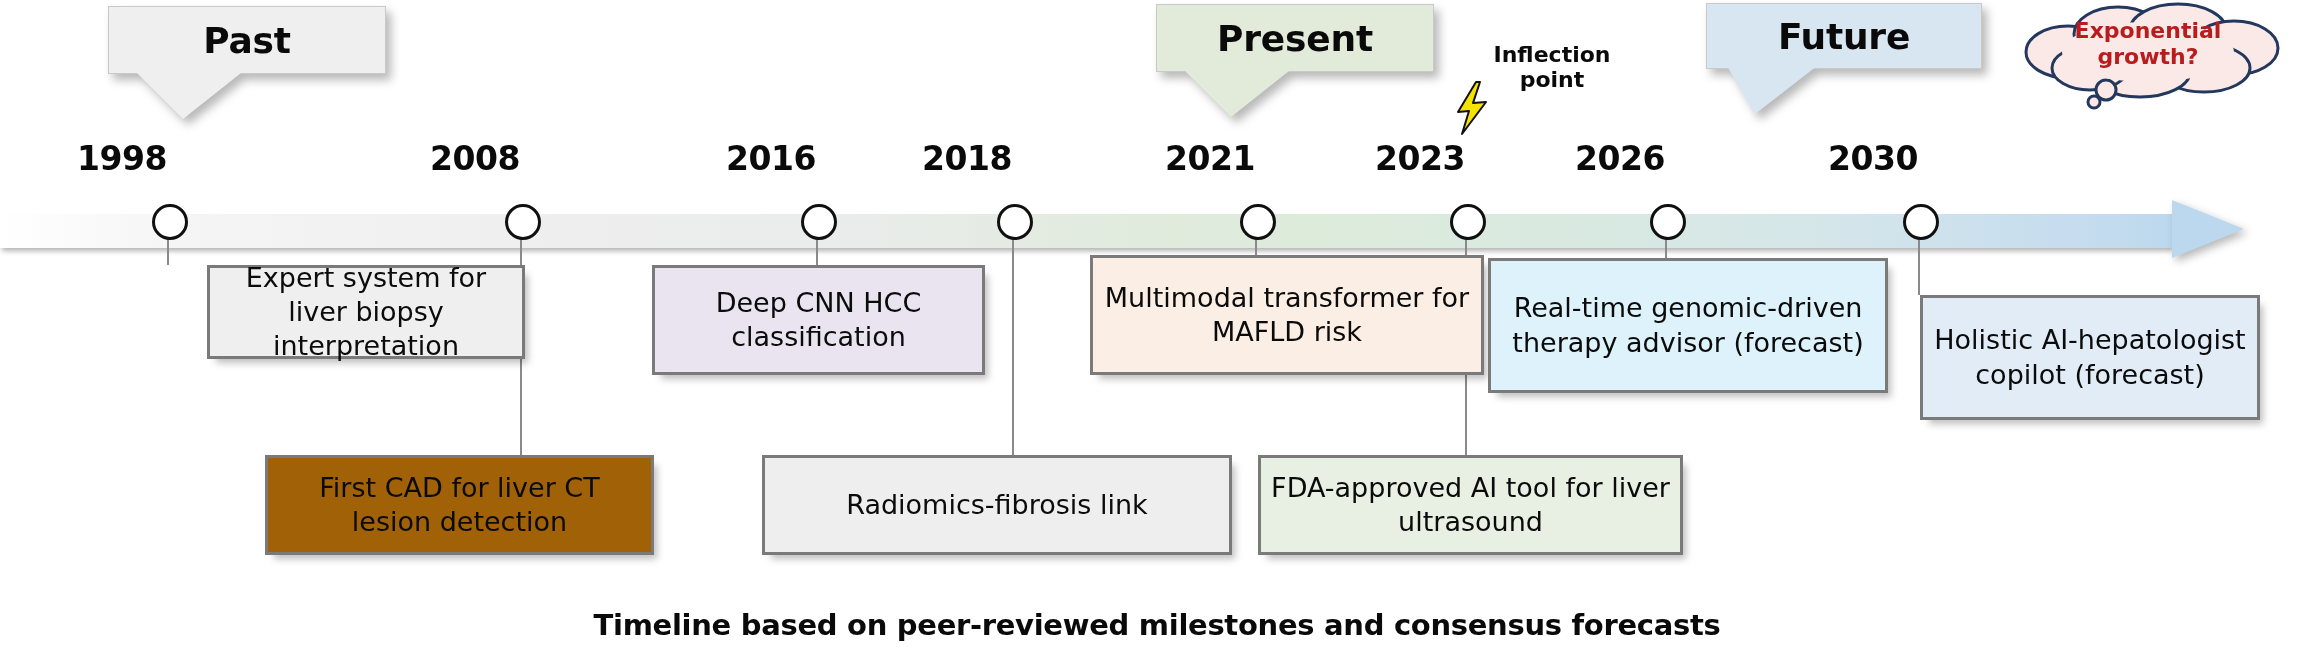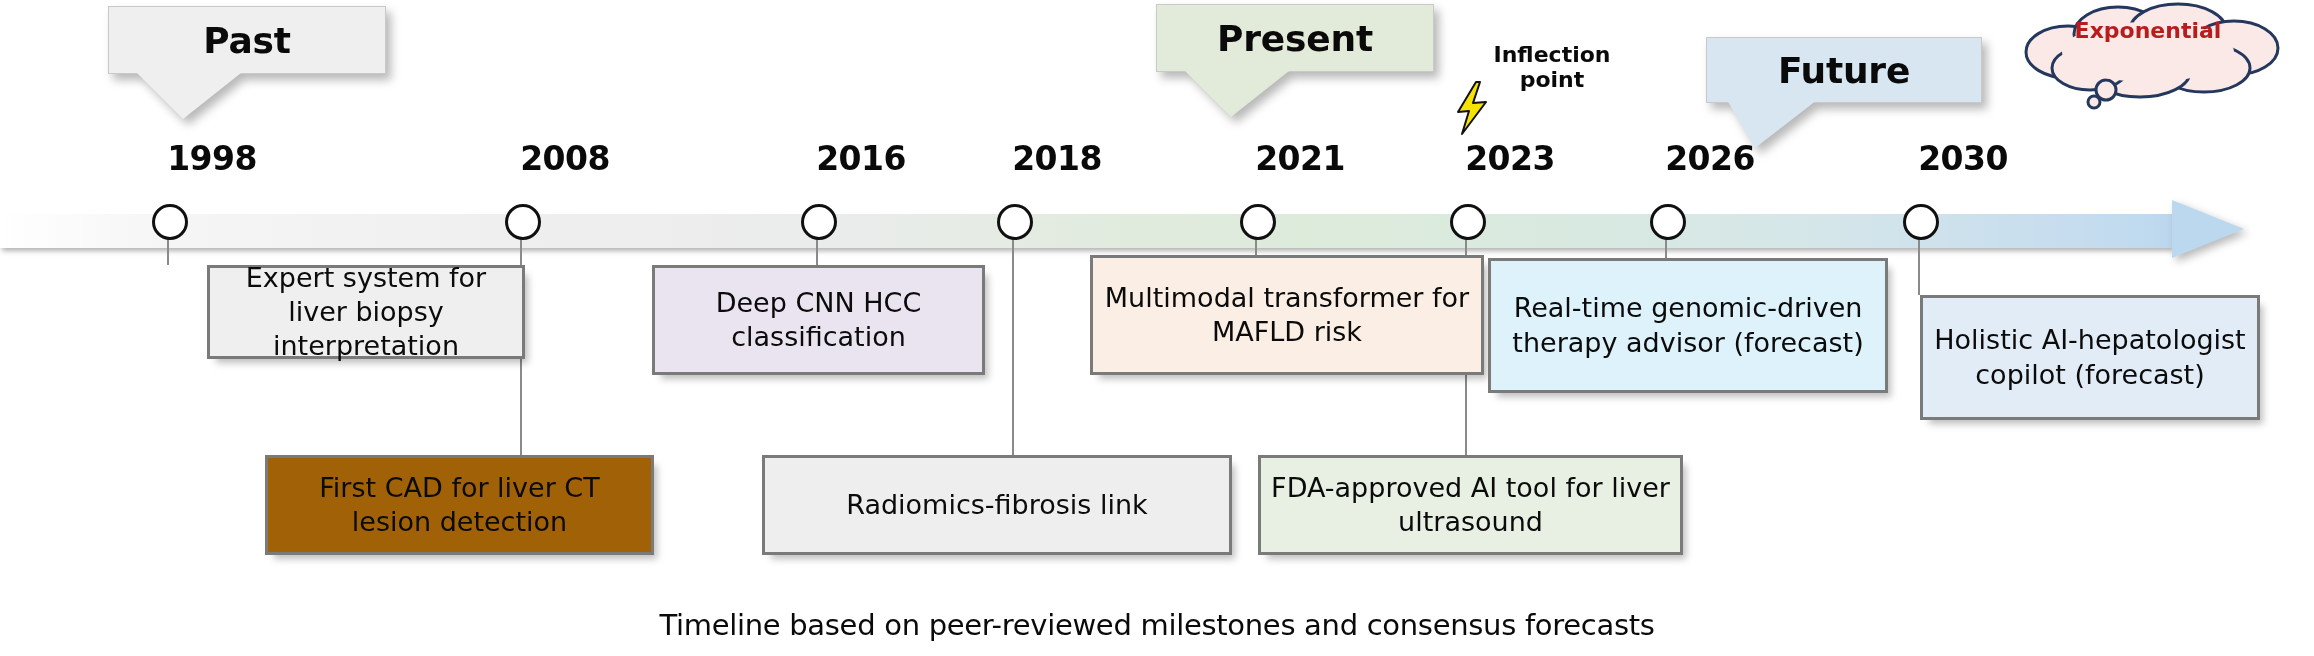--- a/index.html
+++ b/index.html
@@ -55,21 +55,20 @@
     background: #e2ead9;
     font-size: 36px;
   }
   #callout-present .tail { border-top: 46px solid #e2ead9; left: 28px;
     border-left: 46px solid transparent; border-right: 58px solid transparent; }
 
   #callout-future {
     left: 1706px; top: 3px; width: 276px; height: 66px;
     background: #d8e6f2;
     font-size: 36px;
-    margin-top: 34px;
   }
   #callout-future .tail { border-top: 48px solid #d8e6f2; left: 20px;
     border-left: 28px solid transparent; border-right: 62px solid transparent; }
 
   
   #thought-cloud {
     position: absolute;
     left: 1998px; top: 2px;
     width: 300px; height: 110px;
   }
@@ -136,21 +135,21 @@
     border: 3px solid #101010;
     border-radius: 50%;
     background: #ffffff;
     z-index: 6;
   }
   .year-label {
     position: absolute;
     top: 139px;
     width: 180px;
     margin-left: -90px;
-    text-align: right;
+    text-align: left;
     font-size: 33px;
     font-weight: bold;
     color: #0a0a0a;
     letter-spacing: -0.5px;
   }
   .connector {
     position: absolute;
     width: 2px;
     background: #8a8a8a;
     z-index: 2;
@@ -173,21 +172,21 @@
     z-index: 4;
   }
 
   
   #footer-note {
     position: absolute;
     left: 0; top: 608px;
     width: 2314px;
     text-align: center;
     font-size: 29px;
-    font-weight: normal;
+    font-weight: bold;
     color: #0a0a0a;
     letter-spacing: -0.3px;
   }
 </style>
 </head>
 <body>
 
 <div id="stage">
 
   <div class="callout" id="callout-past">
@@ -225,20 +224,21 @@
         <ellipse cx="92" cy="66" rx="38" ry="22"></ellipse>
         <circle cx="108" cy="88" r="10"></circle>
         <circle cx="96" cy="100" r="6"></circle>
       </g>
       <g fill="#fae9e7" stroke="none">
         <ellipse cx="150" cy="50" rx="86" ry="30"></ellipse>
       </g>
     </svg>
     <div class="cloud-text">
       <div>Exponential</div>
+      <div>growth?</div>
     </div>
   </div>
 
   <div id="axis-wrap">
     <div id="axis-bar"></div>
     <div id="axis-head"></div>
   </div>
 
   <div id="dynamic-layer">
       <div class="connector" style="left: 167px; top: 219px; height: 46px;"></div>

